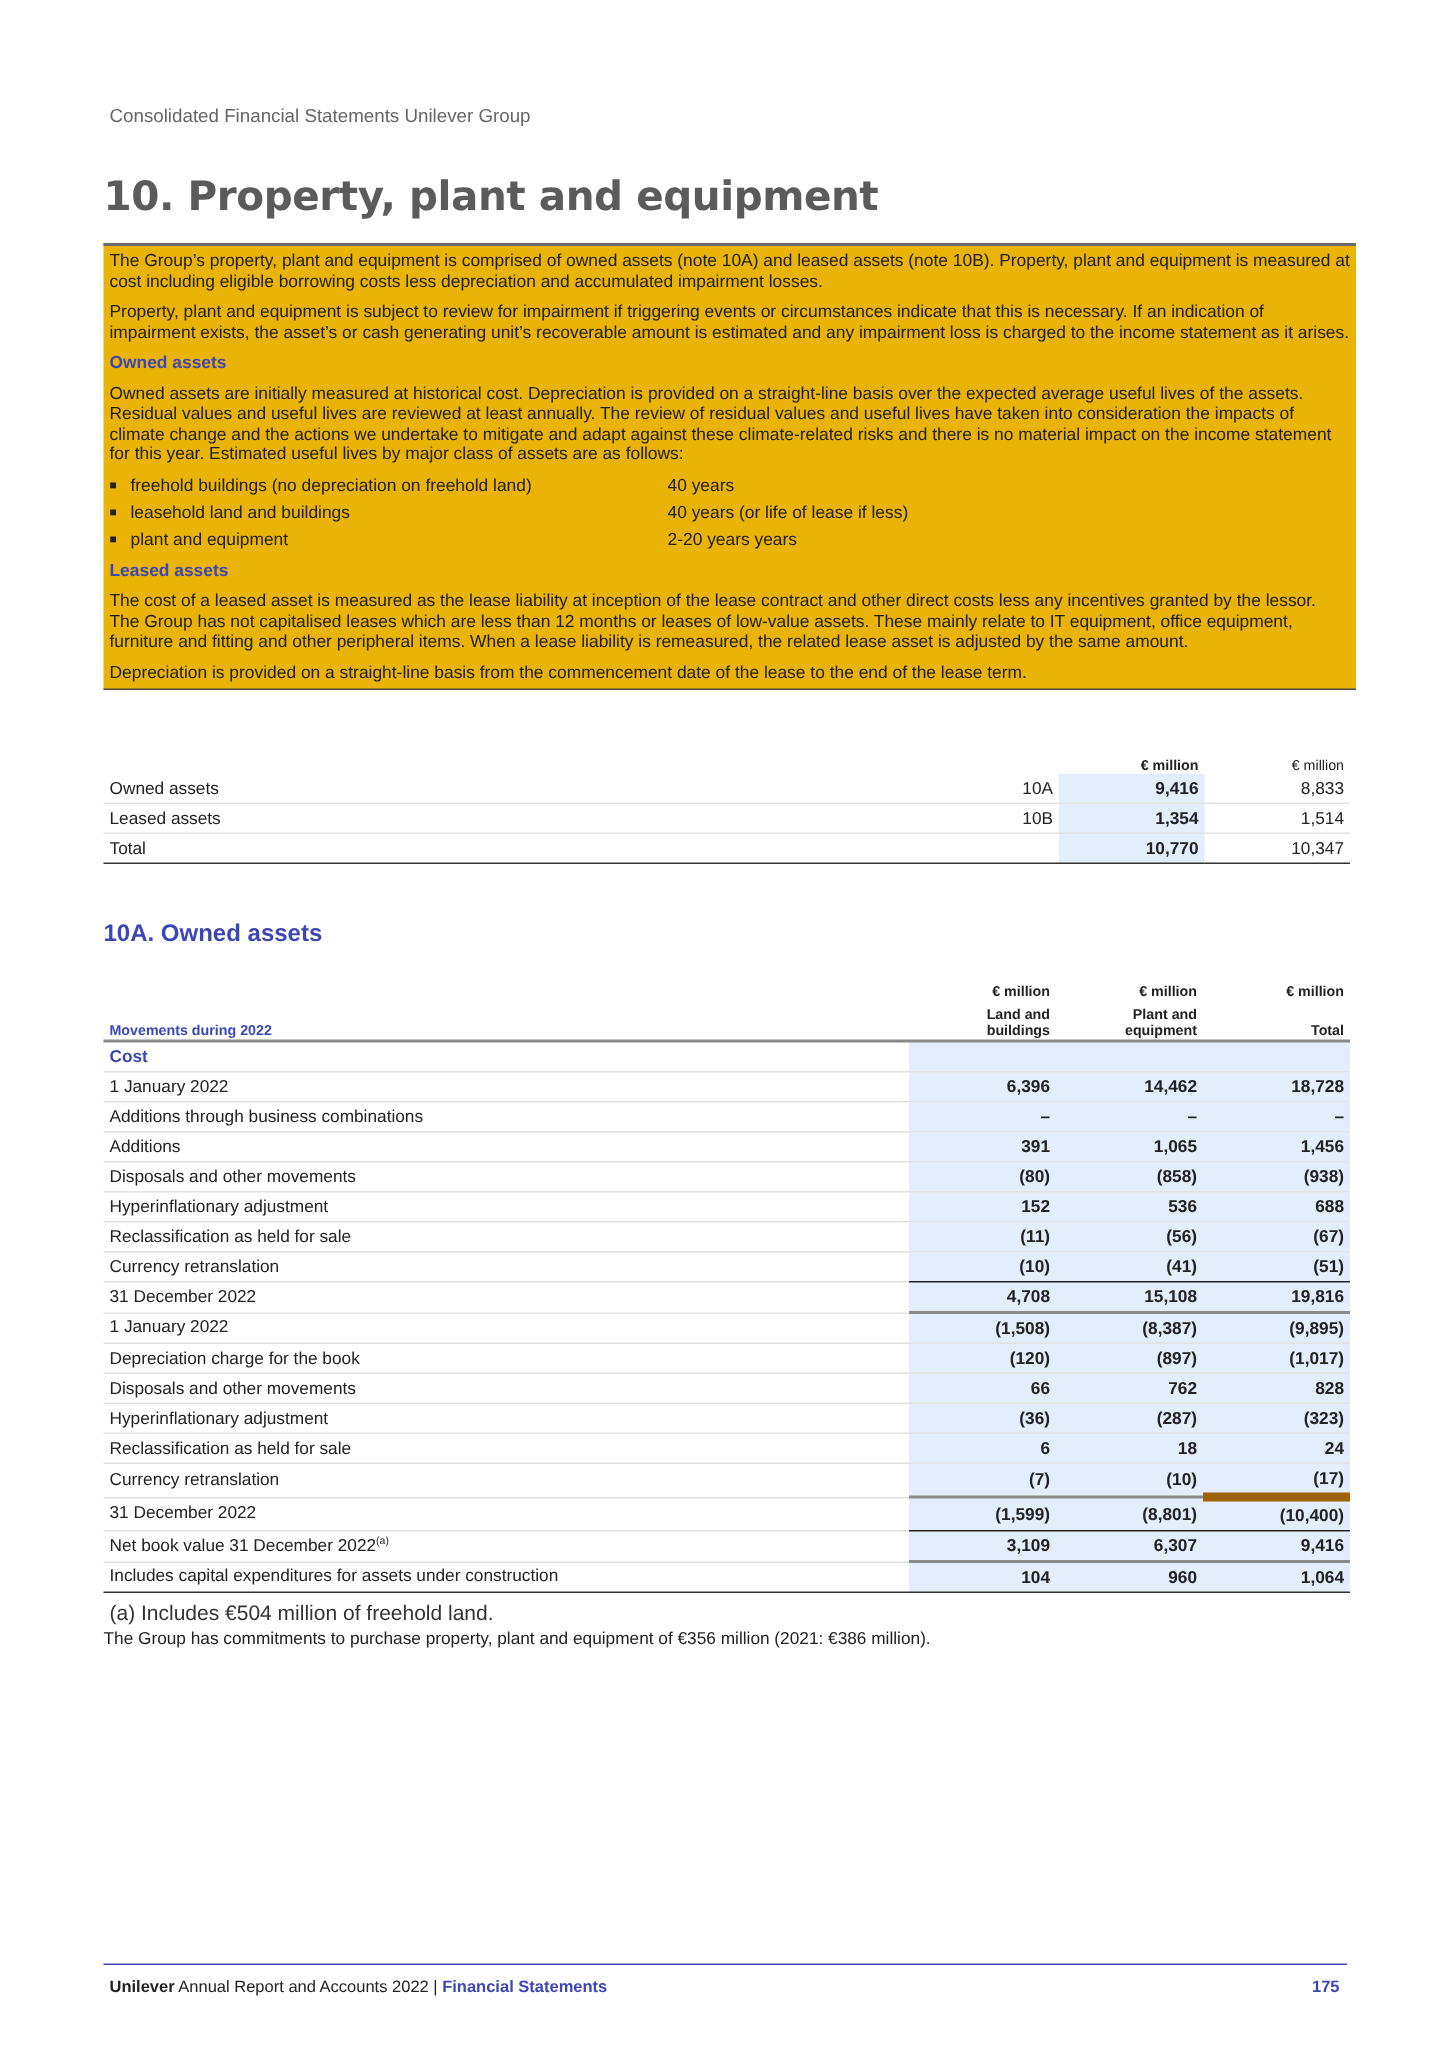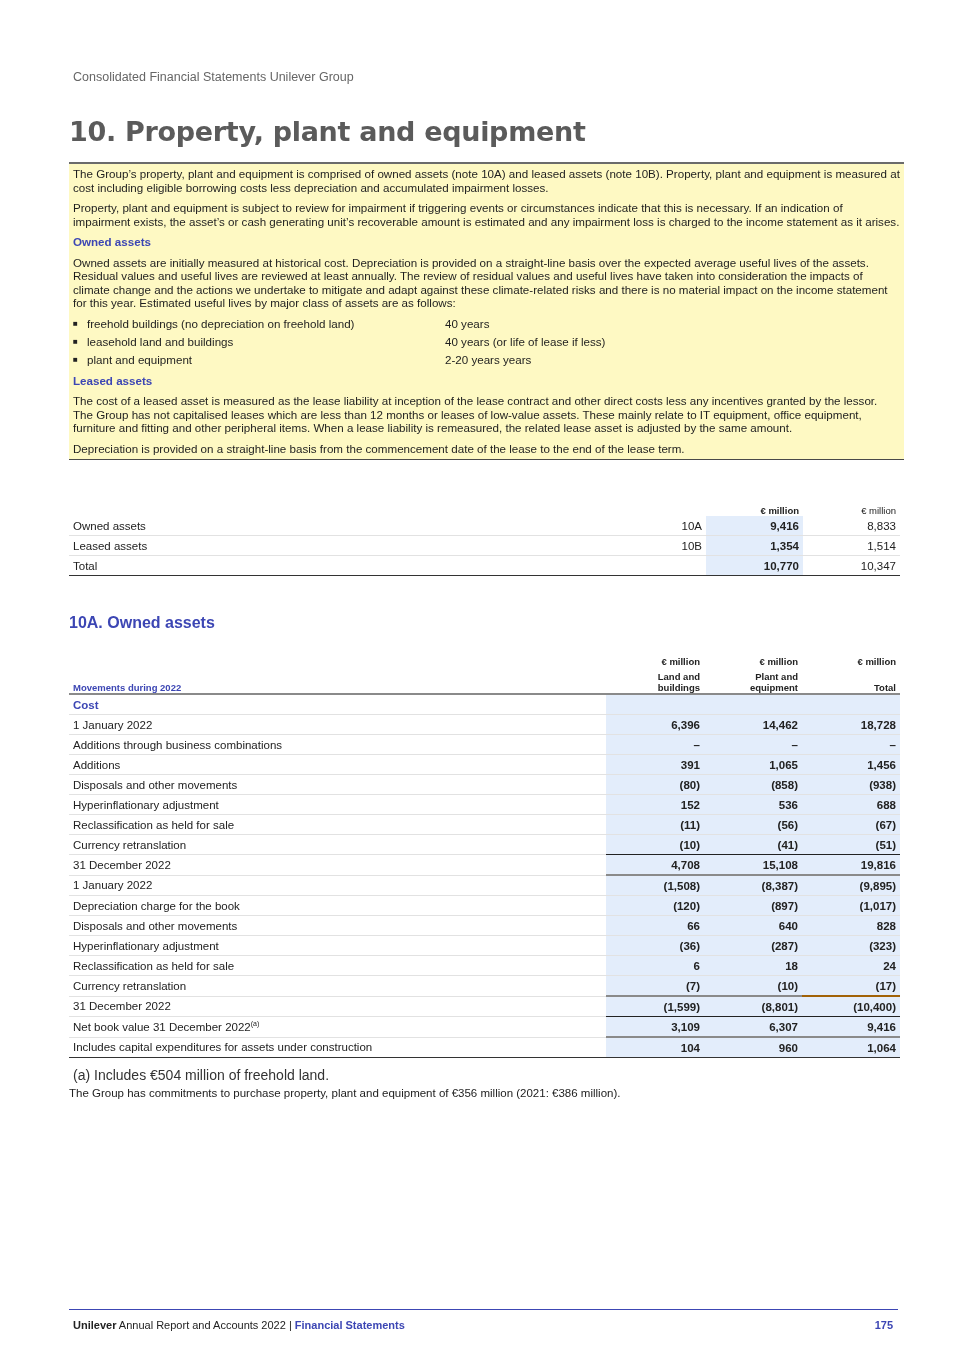--- a/index.html
+++ b/index.html
@@ -1,19 +1,19 @@
 <!DOCTYPE html>
 <html><head>
 <meta charset="utf-8">
 <style>
   html, body { margin: 0; padding: 0; background: #ffffff; }
   body { width: 968px; height: 1365px; position: relative; font-family: "Liberation Sans", sans-serif; color: #222; }
   .runhead { position: absolute; left: 73px; top: 70px; font-size: 12.5px; color: #666; }
   .title { position: absolute; left: 69px; top: 116px; font-size: 27px; font-weight: bold; color: #5b5b5b; font-family: "DejaVu Sans", sans-serif; letter-spacing: -0.3px; }
-  .intro { position: absolute; left: 69px; top: 162px; width: 827px; background: #fef9c3; border-top: 2px solid #6b6b6b; border-bottom: 1.5px solid #4a4a4a; padding: 3px 4px 2px 4px; font-size: 11.6px; line-height: 13.5px; color: #1e1e1e; box-sizing: content-box; }
+  .intro { position: absolute; left: 69px; top: 162px; width: 827px; background: #eab308; border-top: 2px solid #6b6b6b; border-bottom: 1.5px solid #4a4a4a; padding: 3px 4px 2px 4px; font-size: 11.6px; line-height: 13.5px; color: #1e1e1e; box-sizing: content-box; }
   .intro p { margin: 0 0 7px 0; }
   .intro p:last-child { margin-bottom: 2px; }
   .intro .sub { color: #3c46b4; font-weight: bold; margin: 0 0 7px 0; }
   .intro ul { list-style: none; margin: -2px 0 5px 0; padding: 0; }
   .intro li { display: flex; height: 18px; align-items: center; }
   .intro li .bul { width: 14px; font-size: 8px; color: #222; }
   .intro li .cls { width: 358px; }
   .blue { color: #3c46b4; }
   table { border-collapse: collapse; font-size: 11.5px; }
   .t1 { position: absolute; left: 69px; top: 500px; width: 831px; }
@@ -186,40 +186,40 @@
       </tr>
   <tr class="row-sep">
         <td>Depreciation charge for the book</td>
         <td class="num bold hl">(120)</td>
         <td class="num bold hl">(897)</td>
         <td class="num bold hl">(1,017)</td>
       </tr>
   <tr class="row-sep">
         <td>Disposals and other movements</td>
         <td class="num bold hl">66</td>
-        <td class="num bold hl">640</td>
+        <td class="num bold hl">762</td>
         <td class="num bold hl">828</td>
       </tr>
   <tr class="row-sep">
         <td>Hyperinflationary adjustment</td>
         <td class="num bold hl">(36)</td>
         <td class="num bold hl">(287)</td>
         <td class="num bold hl">(323)</td>
       </tr>
   <tr class="row-sep">
         <td>Reclassification as held for sale</td>
         <td class="num bold hl">6</td>
         <td class="num bold hl">18</td>
         <td class="num bold hl">24</td>
       </tr>
   <tr>
         <td style="border-bottom:1px solid #e2e2e2">Currency retranslation</td>
         <td class="num bold hl" style="border-bottom:2px solid #8a8a8a">(7)</td>
         <td class="num bold hl" style="border-bottom:2px solid #8a8a8a">(10)</td>
-        <td class="num bold hl" style="border-bottom:2px solid #a16207">(17)</td>
+        <td class="num bold hl" style="border-bottom:6px solid #a16207">(17)</td>
       </tr>
   <tr>
         <td style="border-bottom:1px solid #e2e2e2">31 December 2022</td>
         <td class="num bold hl" style="border-bottom:1px solid #222">(1,599)</td>
         <td class="num bold hl" style="border-bottom:1px solid #222">(8,801)</td>
         <td class="num bold hl" style="border-bottom:1px solid #222">(10,400)</td>
       </tr>
   <tr>
         <td style="border-bottom:1px solid #e2e2e2"><span>Net book value 31 December 2022</span><sup style="font-size:7px">(a)</sup></td>
         <td class="num bold hl" style="border-bottom:2px solid #8a8a8a">3,109</td>

